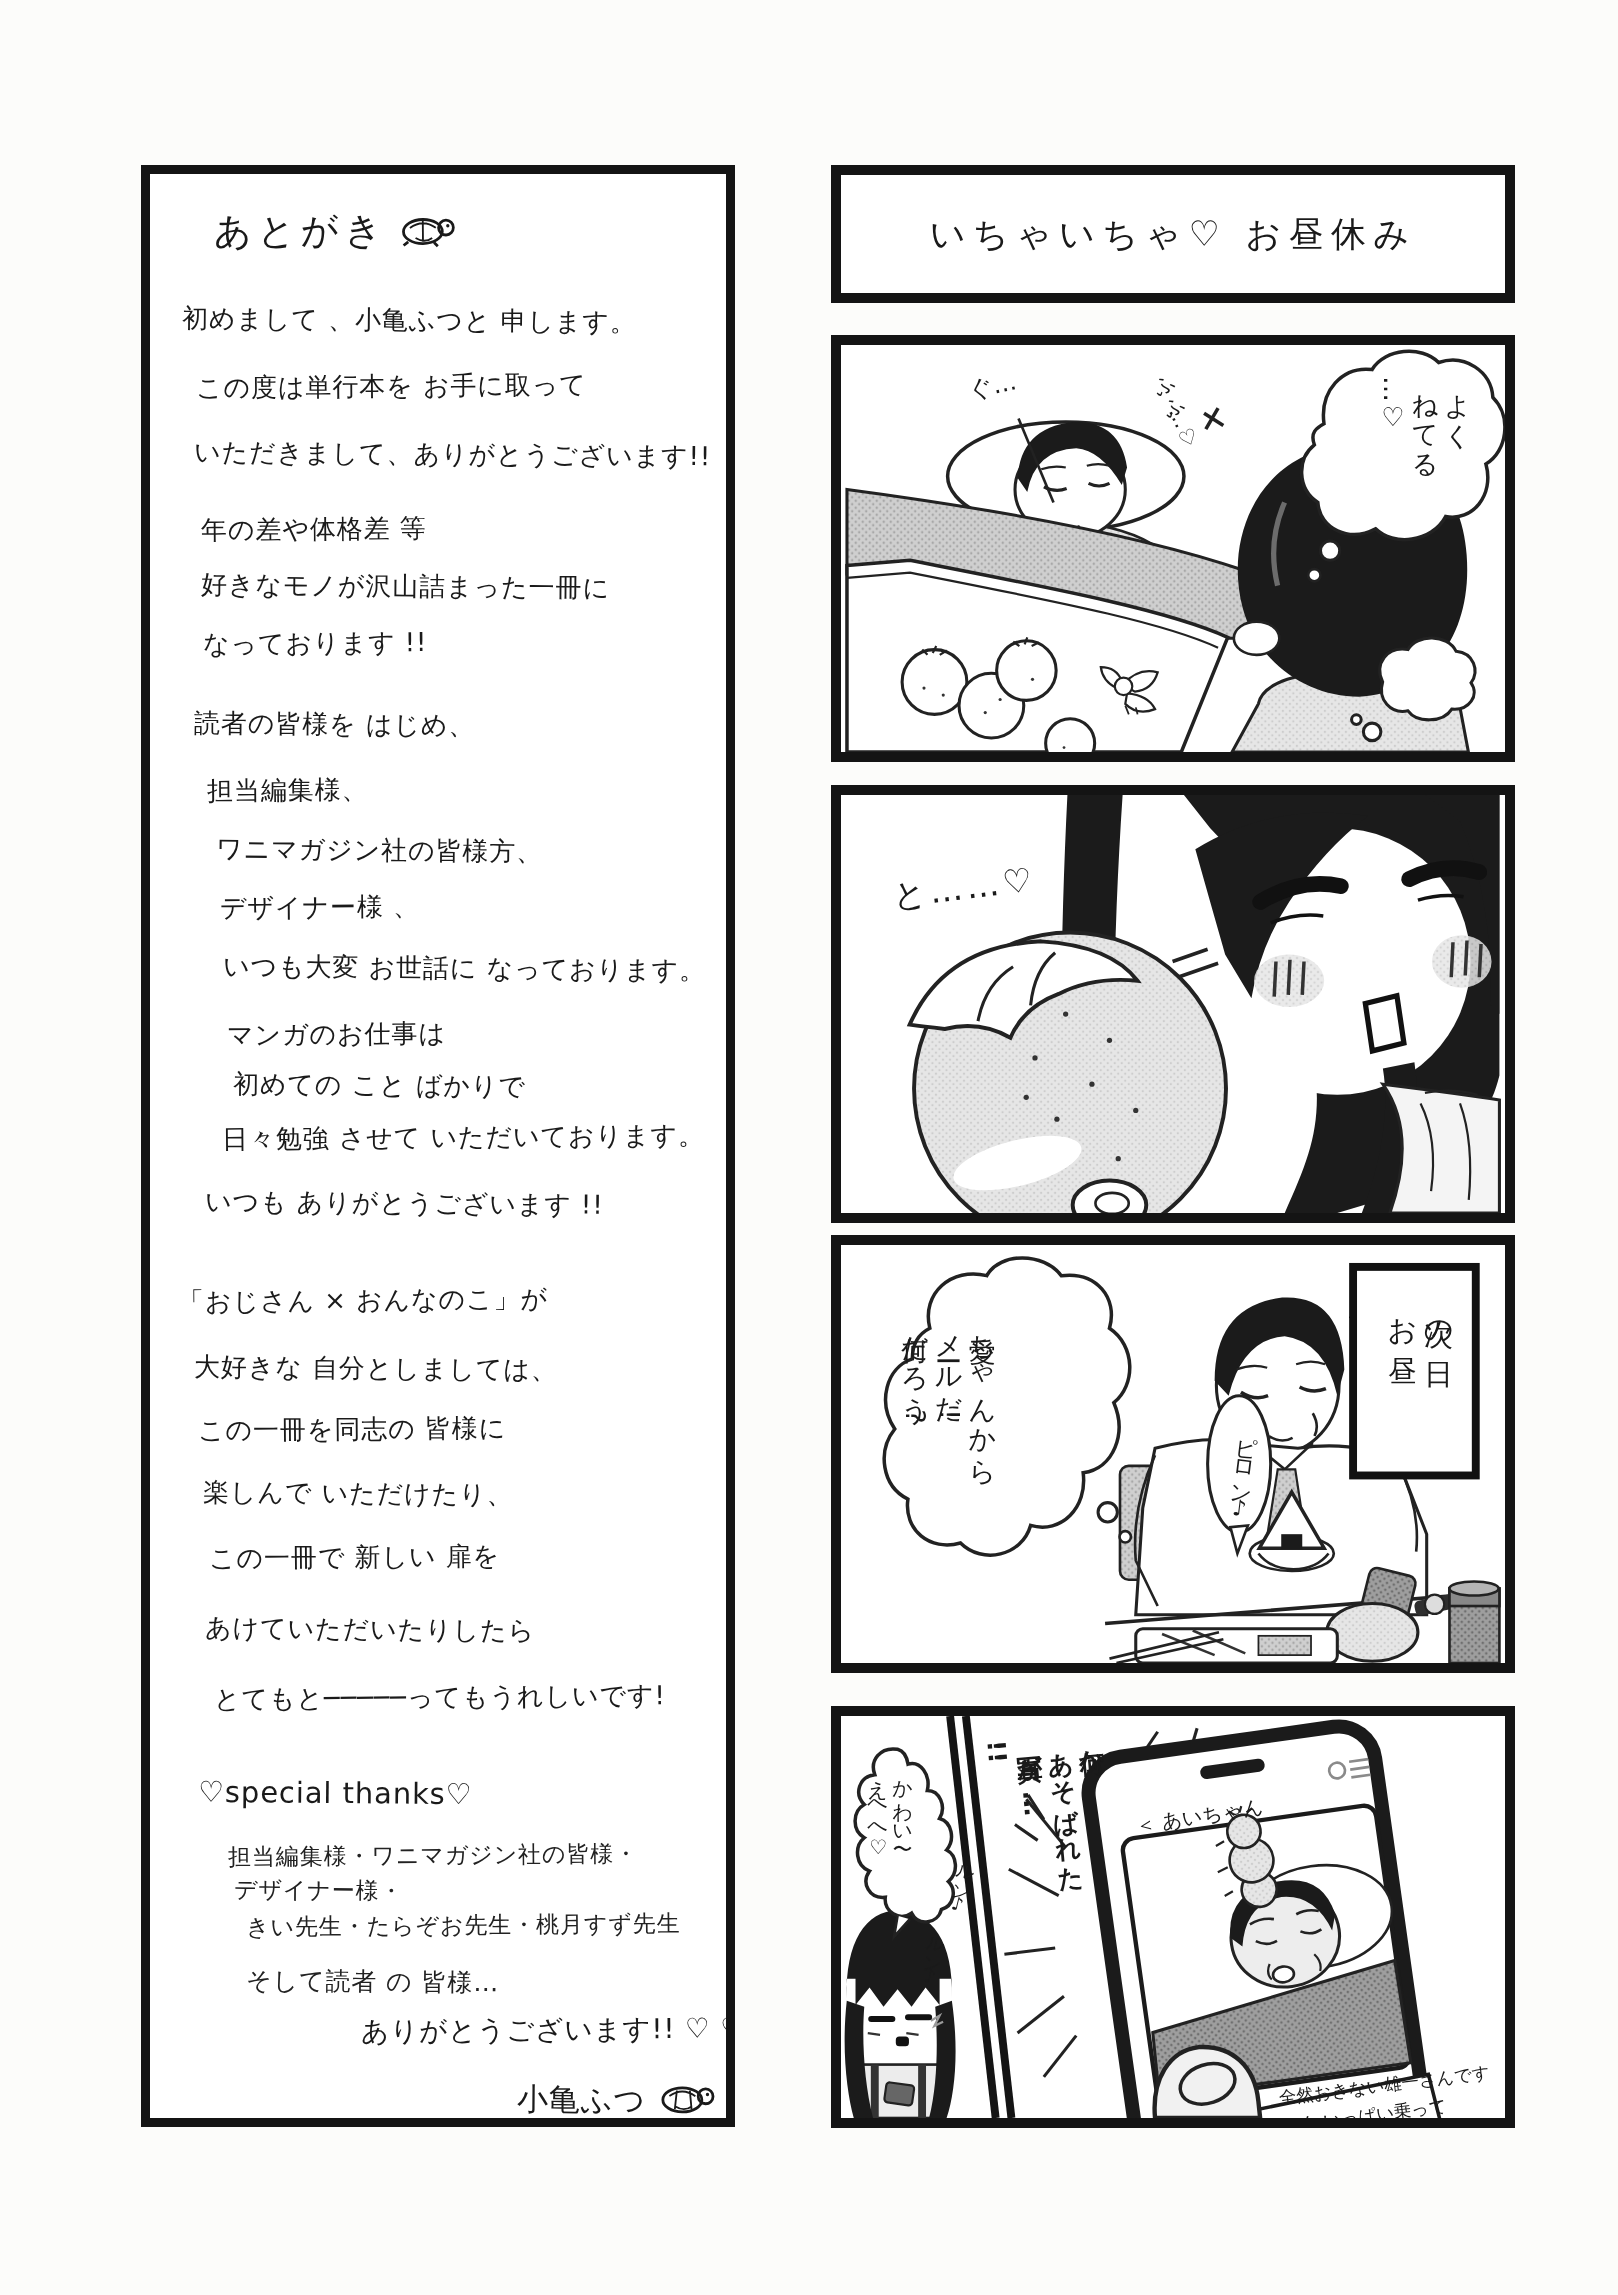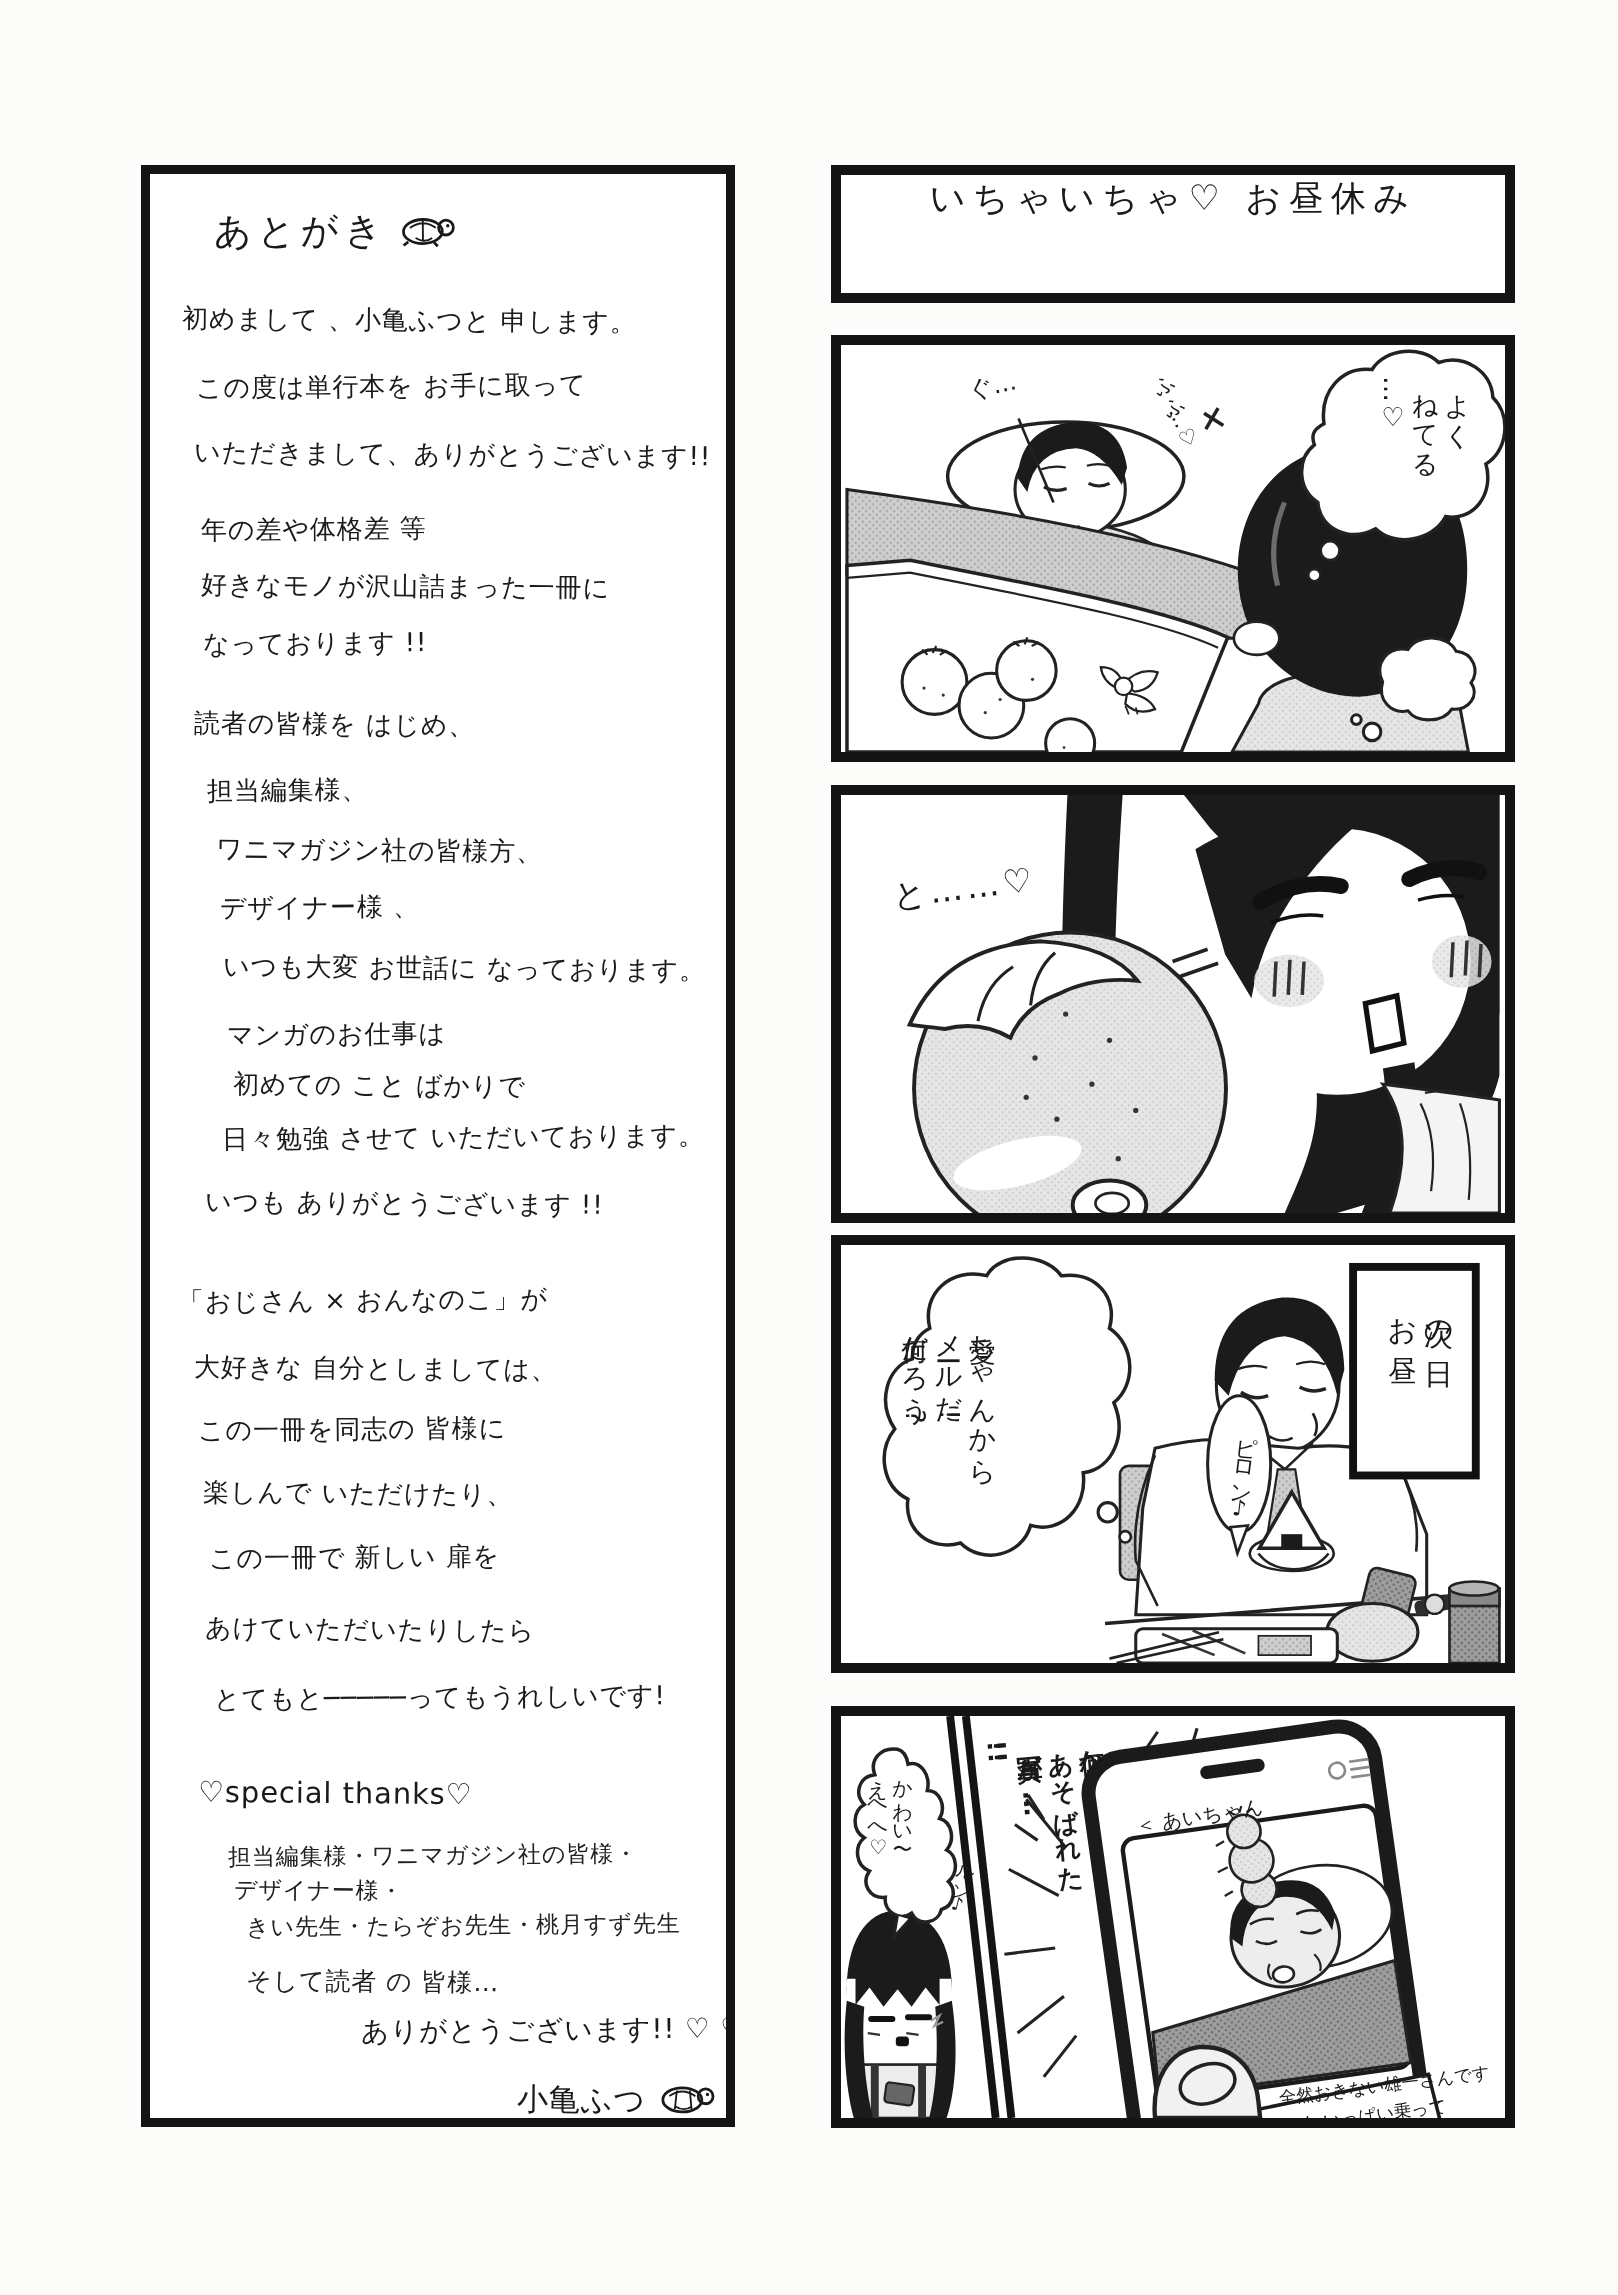--- a/index.html
+++ b/index.html
@@ -22,21 +22,21 @@
   .turtle{vertical-align:-5.5px;margin-left:9.2px;}
   
   .panel{
     position:absolute;left:831px;width:684px;border:10px solid #141414;
     background:#fff;box-sizing:border-box;overflow:hidden;
   }
   .panel svg{position:absolute;left:0;top:0;width:100%;height:100%;}
   .ptxt{position:absolute;white-space:pre-line;line-height:1.25;z-index:5;}
   .vtext{writing-mode:vertical-rl;}
   #strip-title{
-    display:flex;align-items:flex-start;justify-content:center;
+    display:flex;align-items:center;justify-content:center;
     font-size:35px;letter-spacing:7.3px;
   }
 </style>
 </head>
 <body>
 
 <div class="aw-box">
   <div class="aw-line" style="top:32px;left:64px;font-size:37px;letter-spacing:5.5px">
     <span>あとがき</span><svg class="turtle" width="61" height="39" viewBox="0 0 66 42">
       <ellipse cx="28" cy="24" rx="21" ry="13" fill="none" stroke="#1a1a1a" stroke-width="3"></ellipse>

